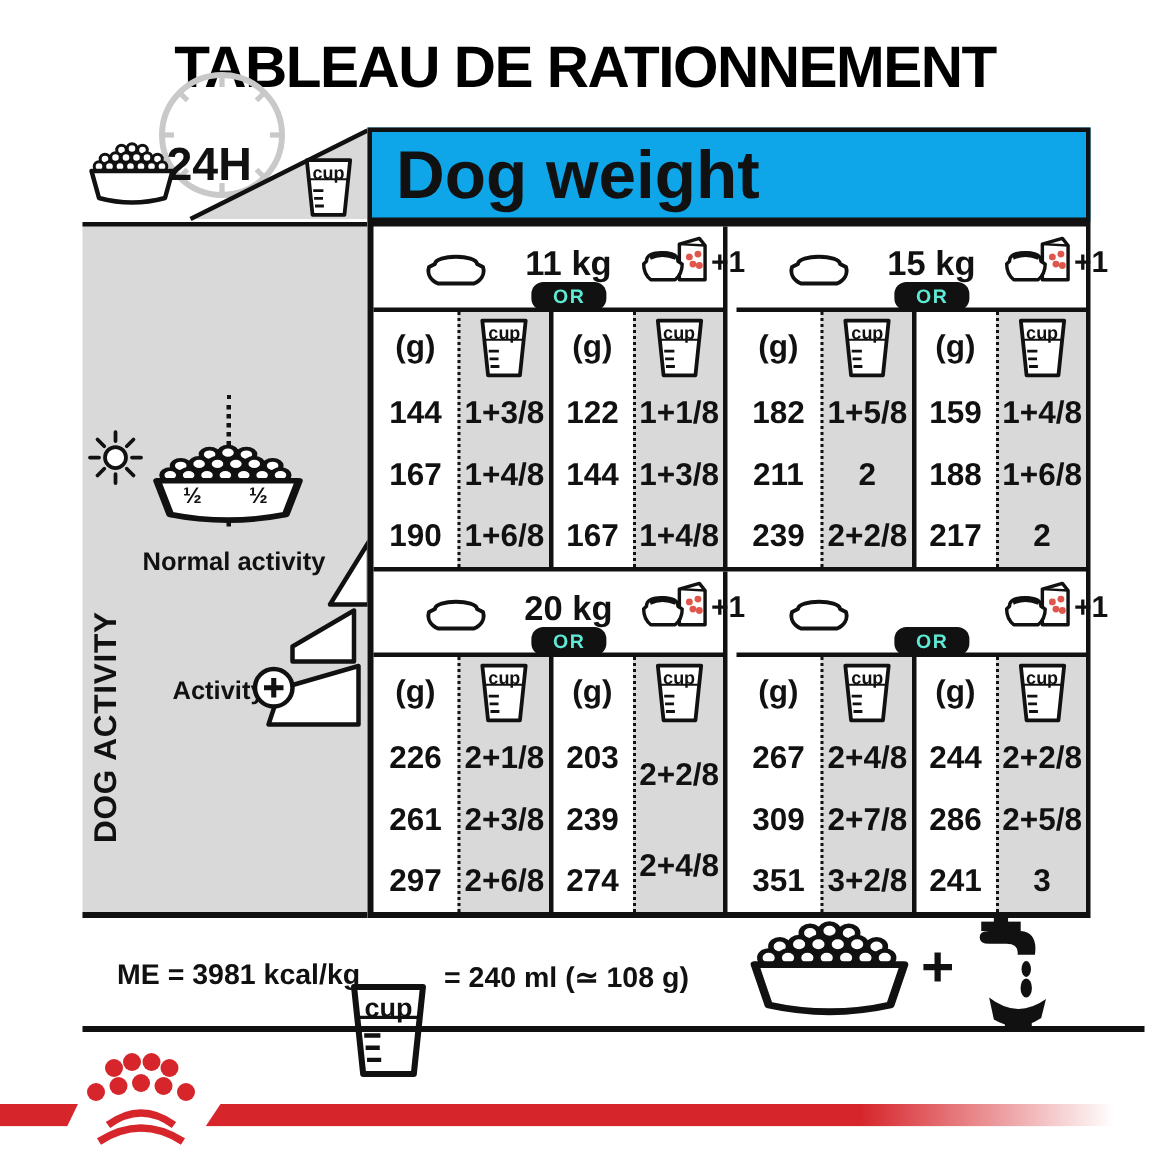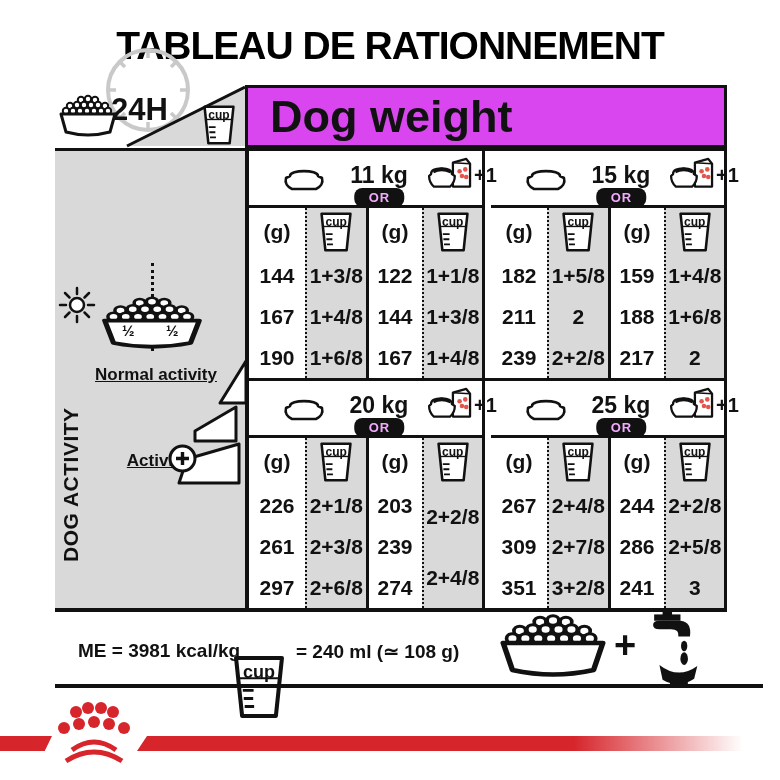--- a/index.html
+++ b/index.html
@@ -8,50 +8,50 @@
   .abs{position:absolute;}
 
   
   .title{position:absolute;top:24px;left:0;width:100%;text-align:center;
          font-size:39px;font-weight:800;letter-spacing:-1px;color:#000000;}
 
   
   .clock-label{position:absolute;left:111px;top:92px;font-size:31px;font-weight:800;}
 
   
-  .dogweight{position:absolute;left:245px;top:85px;width:482px;height:63px;background:#d946ef;
+  .dogweight{position:absolute;left:245px;top:85px;width:482px;height:63px;background:#0ea5e9;
              border:3px solid #111;box-sizing:border-box;display:flex;align-items:center;
-             padding-left:22px;font-size:45px;font-weight:700;}
+             padding-left:16px;font-size:45px;font-weight:700;}
 
   
   .sidebar{position:absolute;left:55px;top:148px;width:190px;height:464px;background:#d9d9d9;
            border-top:3px solid #111;border-bottom:4px solid #111;box-sizing:border-box;}
   .halfbowl{position:absolute;left:41px;top:142px;width:112px;height:60px;}
   .halfbowl span{position:absolute;font-size:15px;font-weight:700;}
   .half-dotted{position:absolute;left:96px;top:112px;height:88px;border-left:3px dotted #111;}
   .dogact{position:absolute;left:4px;top:206px;height:256px;width:30px;
           writing-mode:vertical-rl;transform:rotate(180deg);text-align:center;
           font-size:21px;font-weight:800;letter-spacing:.5px;}
-  .sb-label{position:absolute;font-weight:700;font-size:17px;text-align:center;text-decoration:underline;}
+  .sb-label{position:absolute;font-weight:700;font-size:17px;text-align:left;}
 
   
   .grid{position:absolute;left:245px;top:148px;width:482px;height:464px;background:#fff;
         border:3px solid #111;border-left-width:4px;border-bottom-width:4px;box-sizing:border-box;
         display:flex;flex-direction:column;}
   .band{flex:1;display:flex;min-height:0;}
   .band.b2{border-top:3px solid #111;}
   .quad{flex:1;display:flex;flex-direction:column;position:relative;min-width:0;}
   .quad+.quad{border-left:3px solid #111;padding-left:6px;}
   .wh{height:54px;border-bottom:3px solid #111;position:relative;flex:0 0 auto;}
   .wh .whbowl{position:absolute;left:32px;top:15px;}
   .wh .wkg{position:absolute;left:84px;top:11px;width:92px;text-align:center;font-size:23px;font-weight:700;}
   .wh .whpouch{position:absolute;left:178px;top:6px;}
   .wh .p1{position:absolute;left:225px;top:13px;font-size:20px;font-weight:800;}
   .wh .or{position:absolute;left:56%;transform:translateX(-50%);top:37px;z-index:6;
-          background:#111;color:#f0abfc;font-size:13px;font-weight:800;letter-spacing:1px;
+          background:#111;color:#5eead4;font-size:13px;font-weight:800;letter-spacing:1px;
           padding:2px 14px;border-radius:8px;text-align:center;}
   .cols{flex:1;display:flex;min-height:0;}
   .col{display:flex;flex-direction:column;box-sizing:border-box;}
   .col.g{flex:0 0 56px;}
   .col.cup{flex:1;background:#d9d9d9;border-left:2px dotted #111;}
   .col.pair2{border-left:3px solid #111;}
   .col .sub{height:48px;flex:0 0 auto;display:flex;align-items:center;justify-content:center;
             font-size:21px;font-weight:700;}
   .col .cell{flex:1;display:flex;align-items:center;justify-content:center;
              font-size:21px;font-weight:700;}
@@ -390,21 +390,20 @@
             <div class="cell">2+4/8</div>
           </div>
         </div>
       </div>
 
       <div class="quad">
         <div class="wh">
           <svg class="whbowl" width="46" height="26" viewBox="0 0 46 26">
               <use href="#sym-bowl"></use>
             </svg>
-          <span class="wkg">25 kg</span>
           <svg class="whpouch" width="48" height="40" viewBox="0 0 50 42">
               <use href="#sym-pouch"></use>
             </svg>
           <span class="p1">+1</span>
           <span class="or">OR</span>
         </div>
         <div class="cols">
           <div class="col g">
             <div class="sub">(g)</div>
             <div class="cell">267</div>

